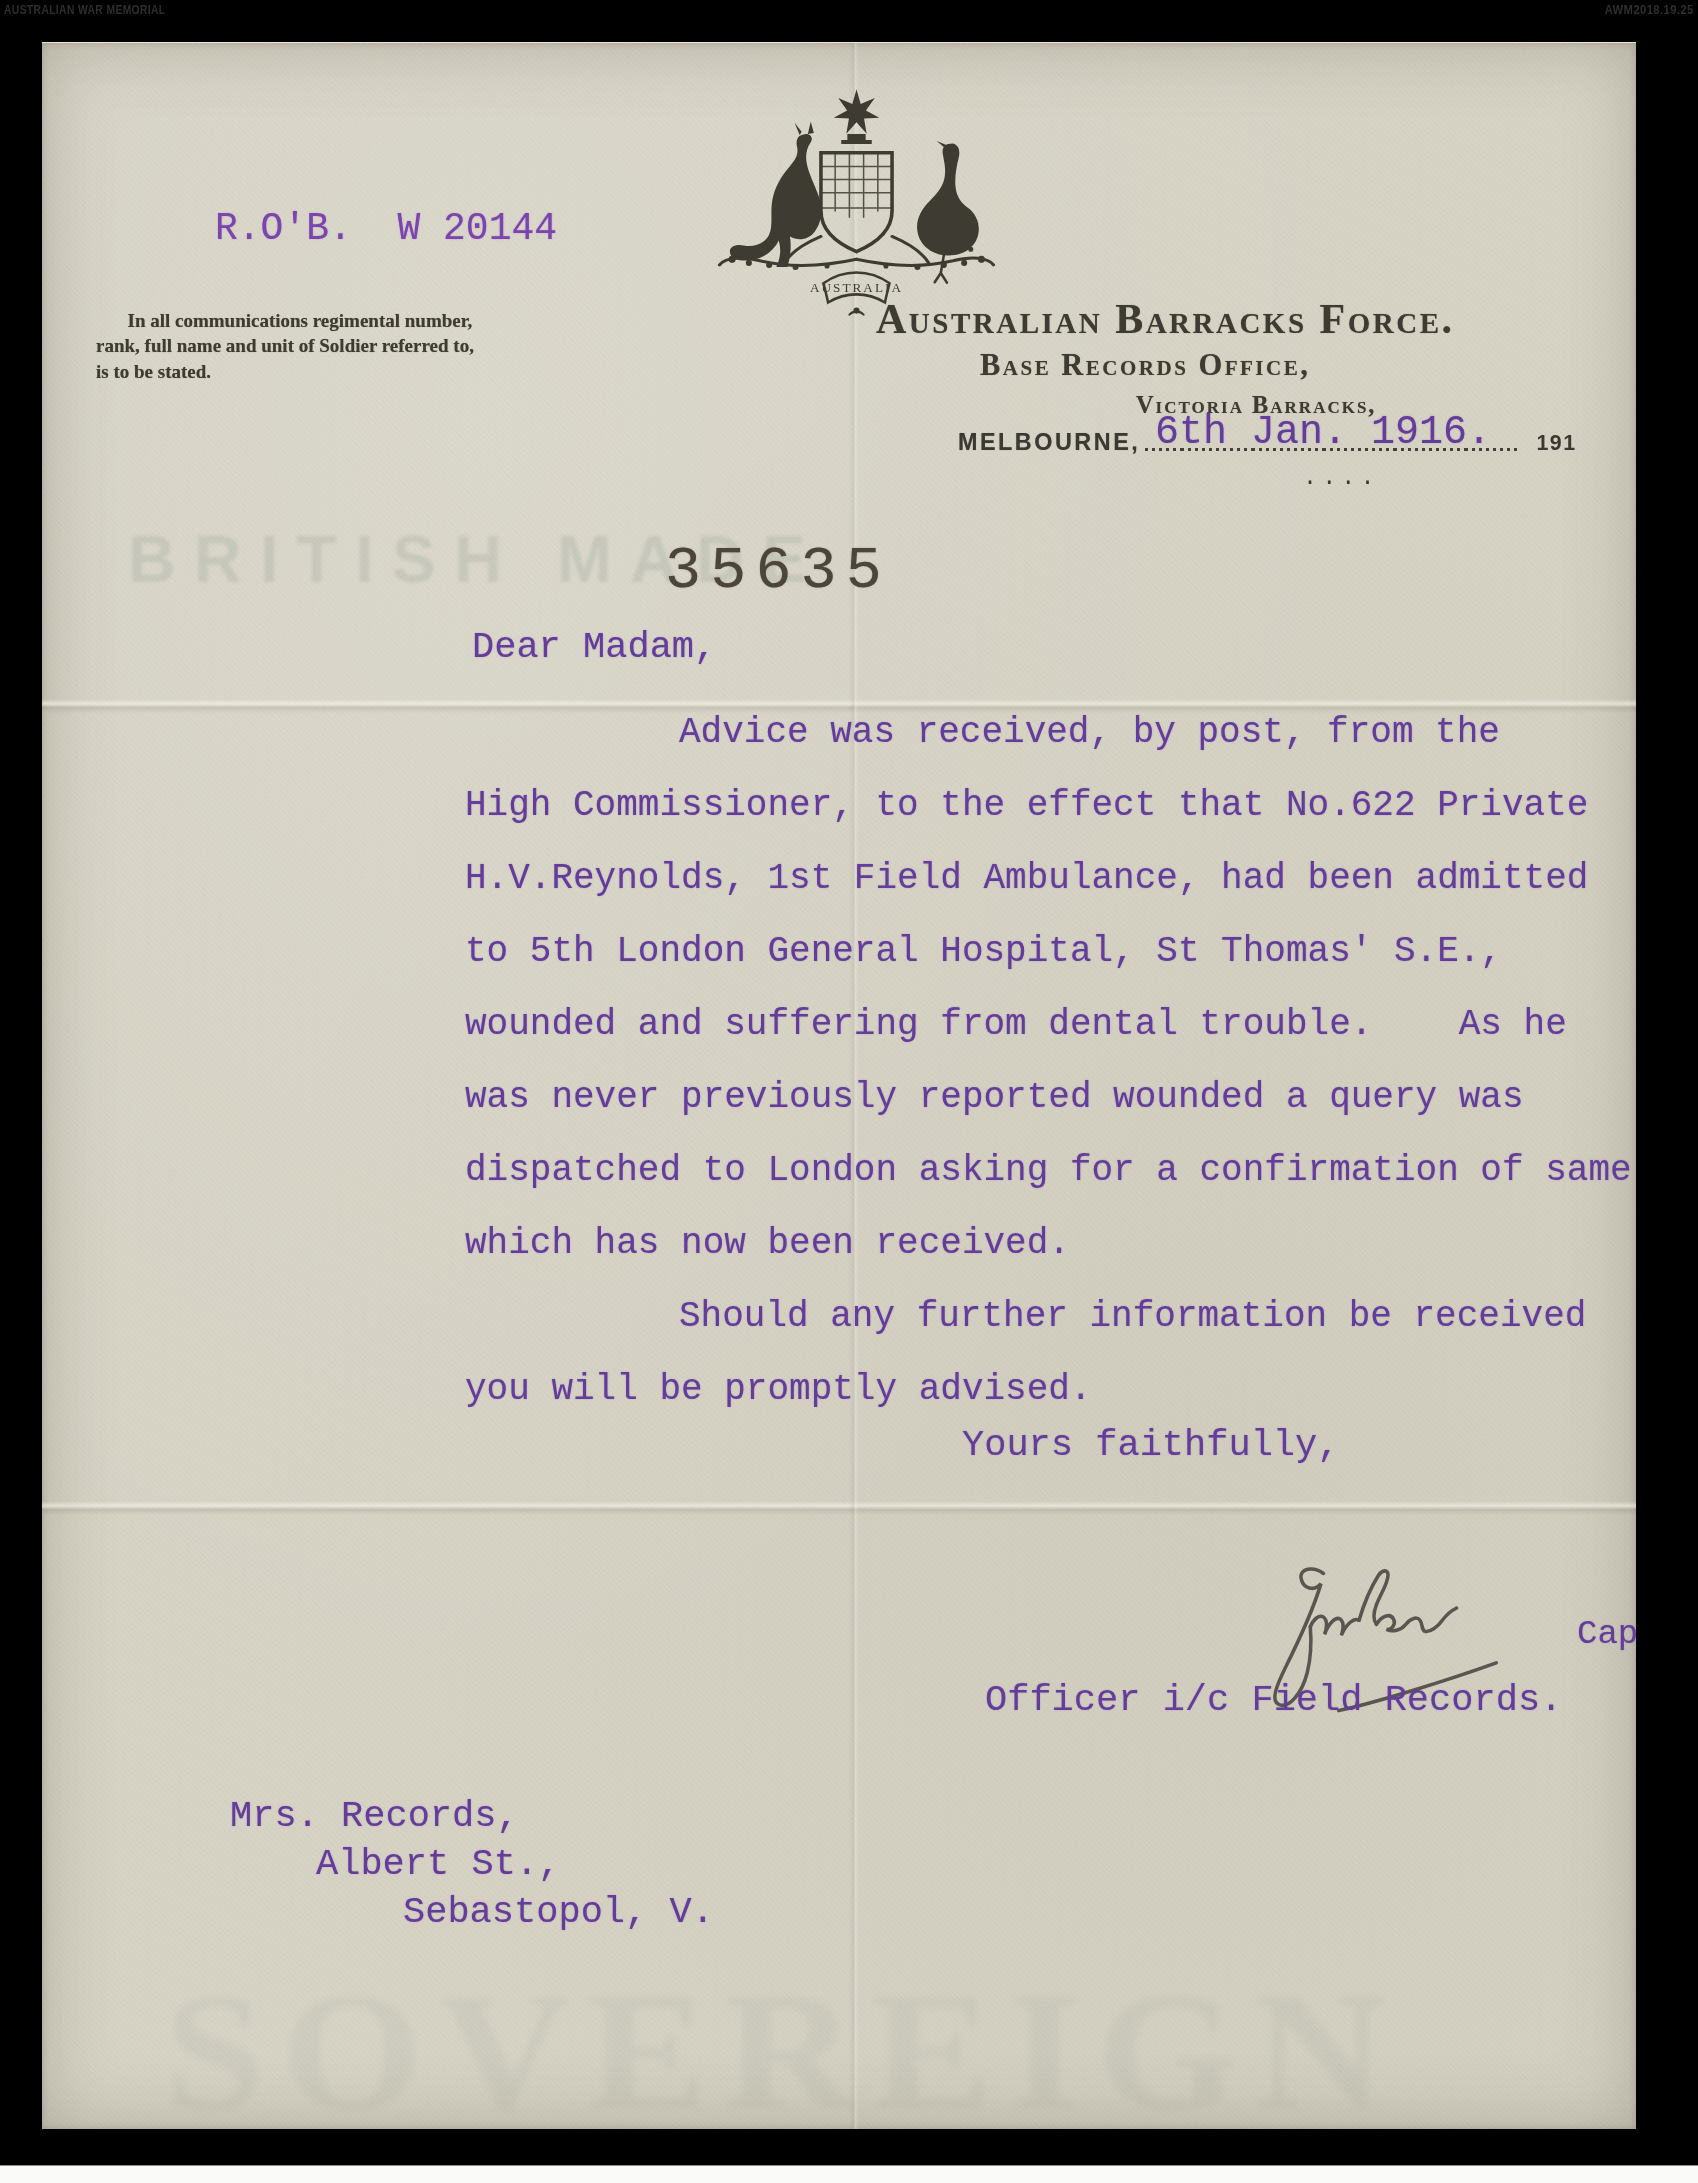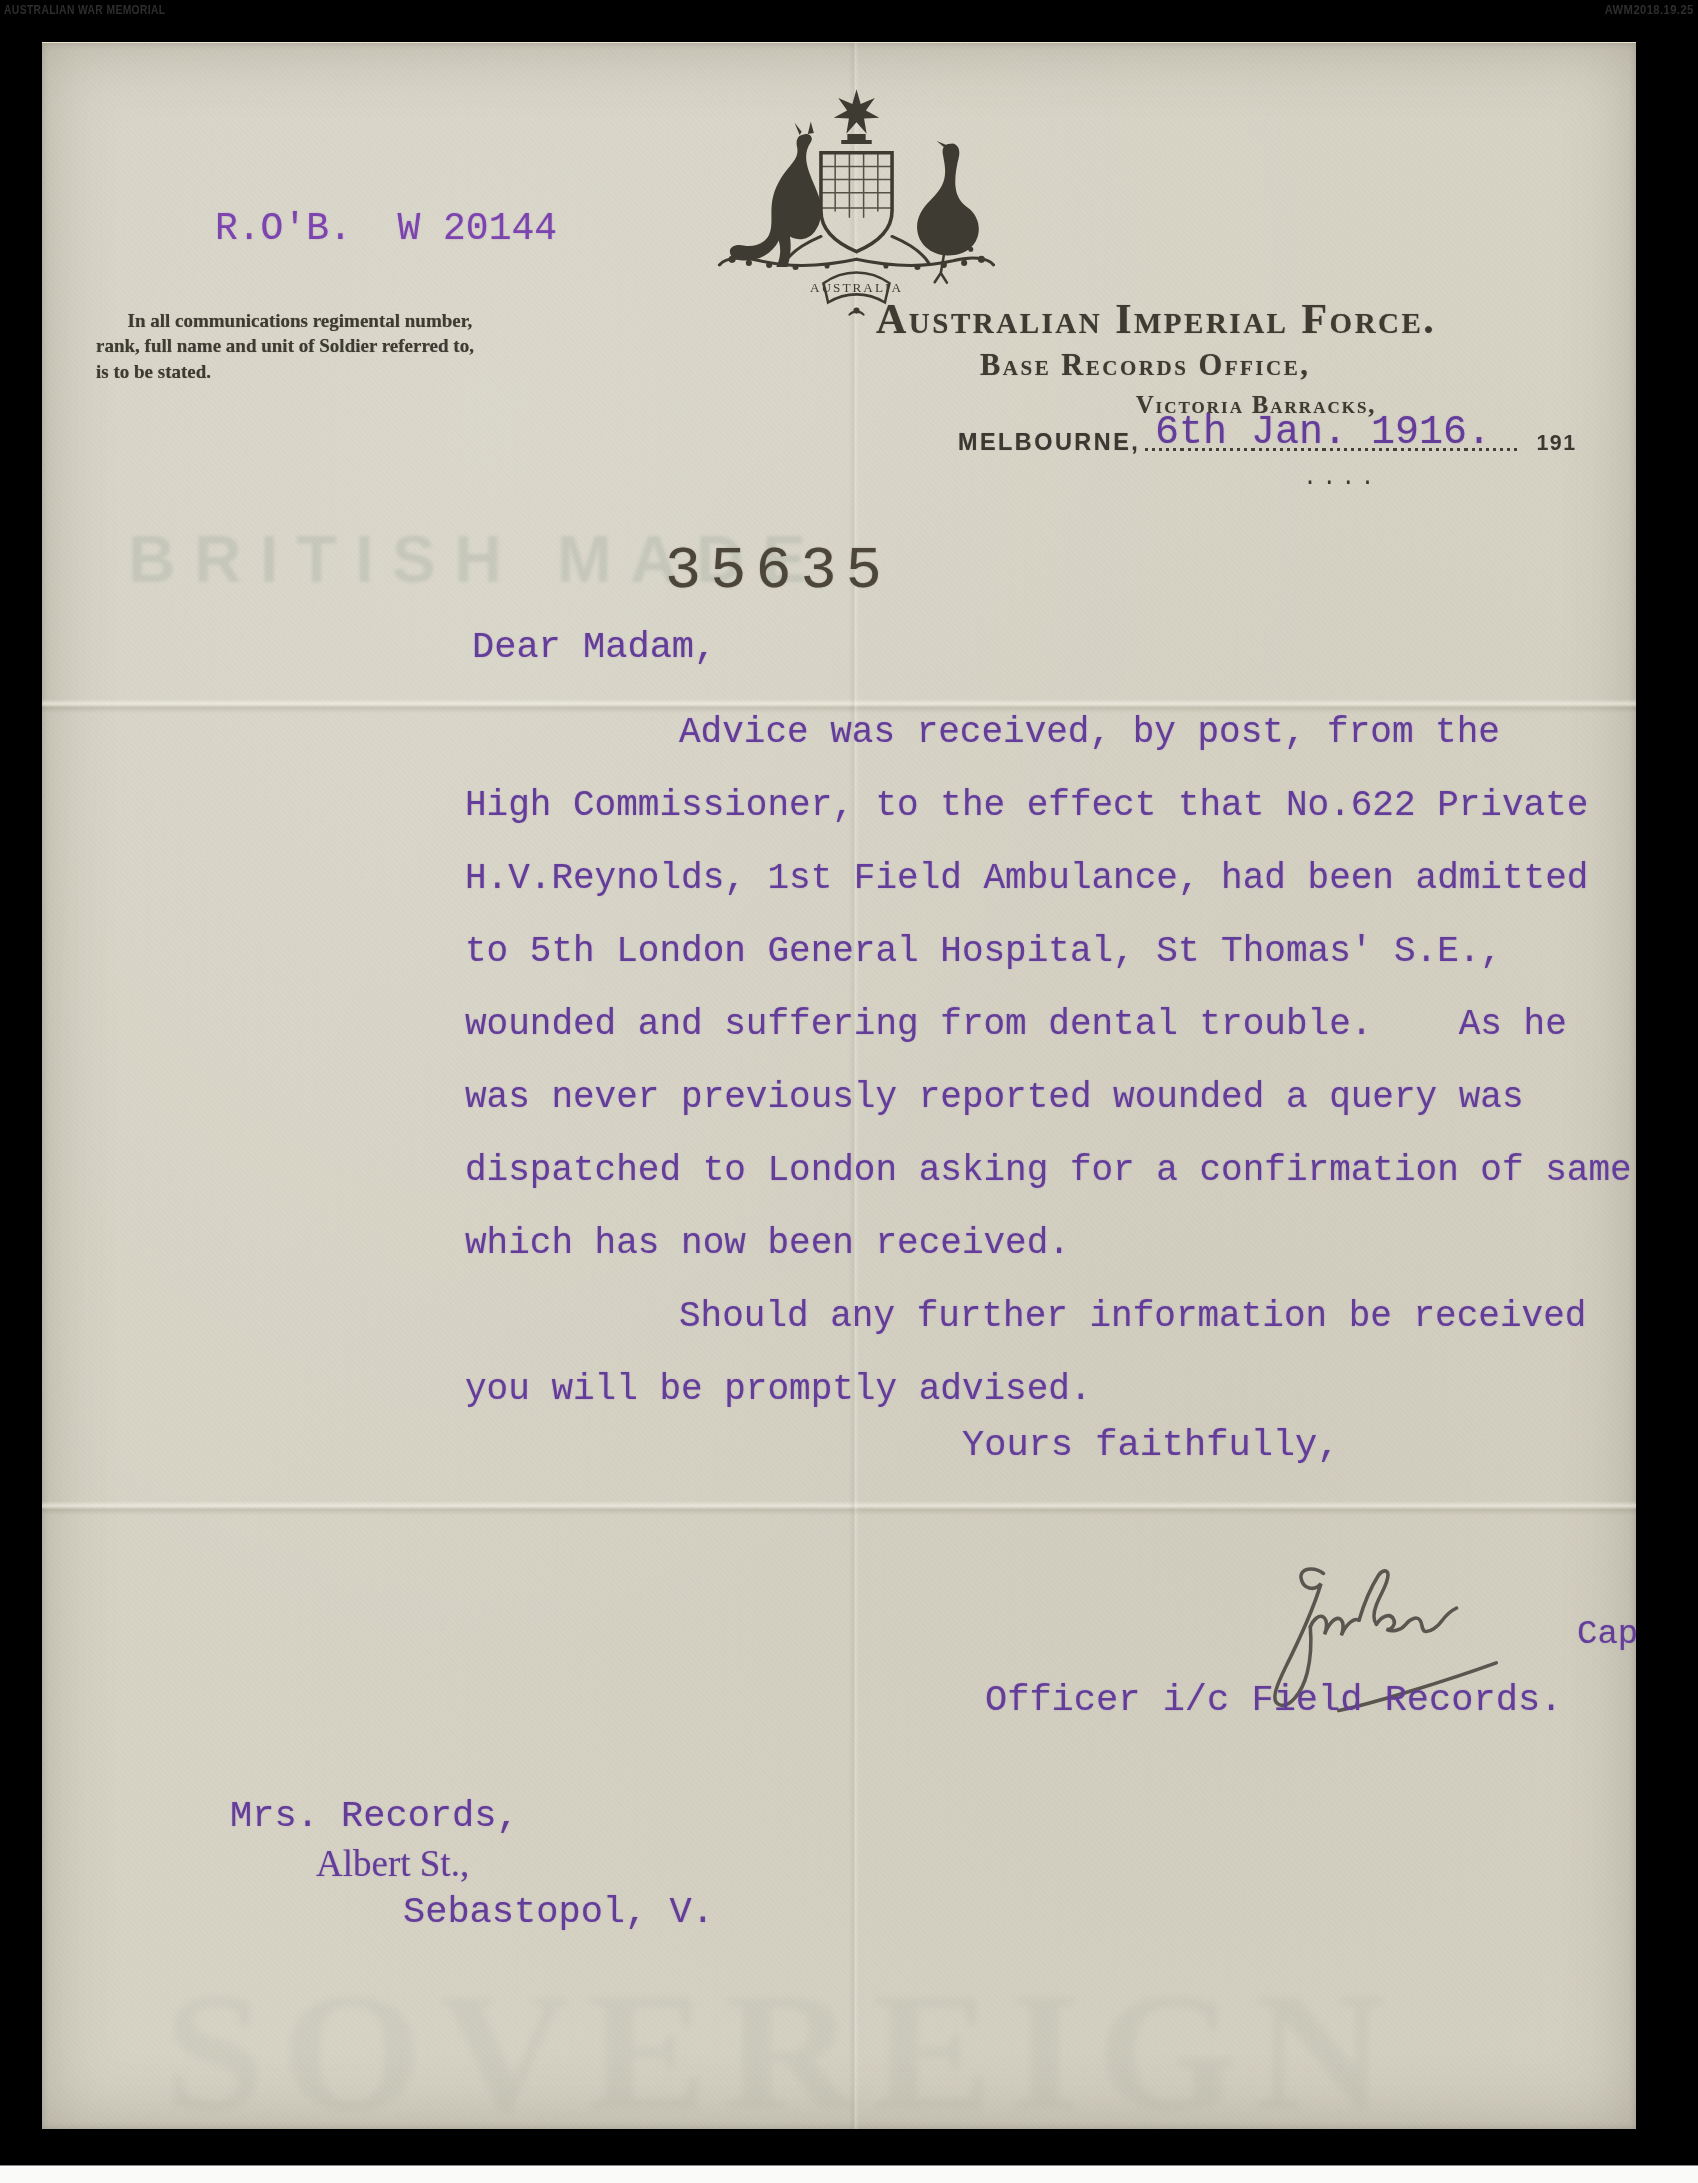--- a/index.html
+++ b/index.html
@@ -95,21 +95,21 @@
 
   #closing{position:absolute;left:920px;top:1381px;font-size:37px;}
 
   #signature-svg{position:absolute;left:1119px;top:1500px;}
   #signature-rank{position:absolute;left:1490px;top:1572px;font-size:34px;margin-left:45px;}
   #signature-title{position:absolute;left:943px;top:1636px;font-size:37px;}
 
   #recipient-block{position:absolute;left:188px;top:1749px;font-size:37px;line-height:48px;}
   .recipient-line{font-family:"Liberation Mono","DejaVu Sans Mono",monospace;
     color:var(--typewriter-purple);text-shadow:0 0 1.5px rgba(100,60,154,.40);white-space:pre;}
-  .recipient-line:nth-child(2){margin-left:86px;font-family:Liberation Serif, serif;}
+  .recipient-line:nth-child(2){margin-left:86px;}
   .recipient-line:nth-child(3){margin-left:173px;}
 
   
   #footer-bar{position:absolute;left:0;top:2165px;width:1698px;height:18.3px;
     background:#fafaf8;border-top:1px solid #8a8a88;}
   #footer-left{position:absolute;left:4.1px;top:2px;font-size:13.2px;font-weight:600;
     letter-spacing:0.5px;color:#2e2e2e;transform:scaleX(.78);transform-origin:left center;}
   #footer-right{position:absolute;right:4.1px;top:2px;font-size:13.2px;font-weight:600;
     letter-spacing:0.5px;color:#2e2e2e;transform:scaleX(.85);transform-origin:right center;}
 
@@ -182,21 +182,21 @@
         <circle cx="545" cy="325" r="5"></circle>
     </g>
     <path class="crest-stroke" stroke-width="5" d="M255,392 C275,378 296,371 320,371 C344,371 365,378 385,392
          C381,408 378,420 376,430 C358,419 340,414 320,414
          C300,414 282,419 264,430 C262,420 259,408 255,392 Z"></path>
     <text x="320" y="410" text-anchor="middle" font-family="Liberation Serif, serif" font-size="26" letter-spacing="4" class="crest-ink">AUSTRALIA</text>
     <circle cx="320" cy="446" r="6" class="crest-ink"></circle>
     <path class="crest-stroke" stroke-width="4" d="M306,454 C313,446 327,446 334,454"></path>
   </svg>
 
-  <div id="org-title">Australian Imperial Force.</div>
+  <div id="org-title">Australian Barracks Force.</div>
   <div id="office-line">Base Records Office,</div>
   <div id="barracks-line">Victoria Barracks,</div>
 
   <div id="city-row">
     <span id="city-label">MELBOURNE,</span>
     <span id="date-rule"></span>
     <span id="printed-year">191</span>
   </div>
   <div class="typed" id="handwritten-date">6th Jan. 1916.</div>
   <div id="date-dots">....</div>

